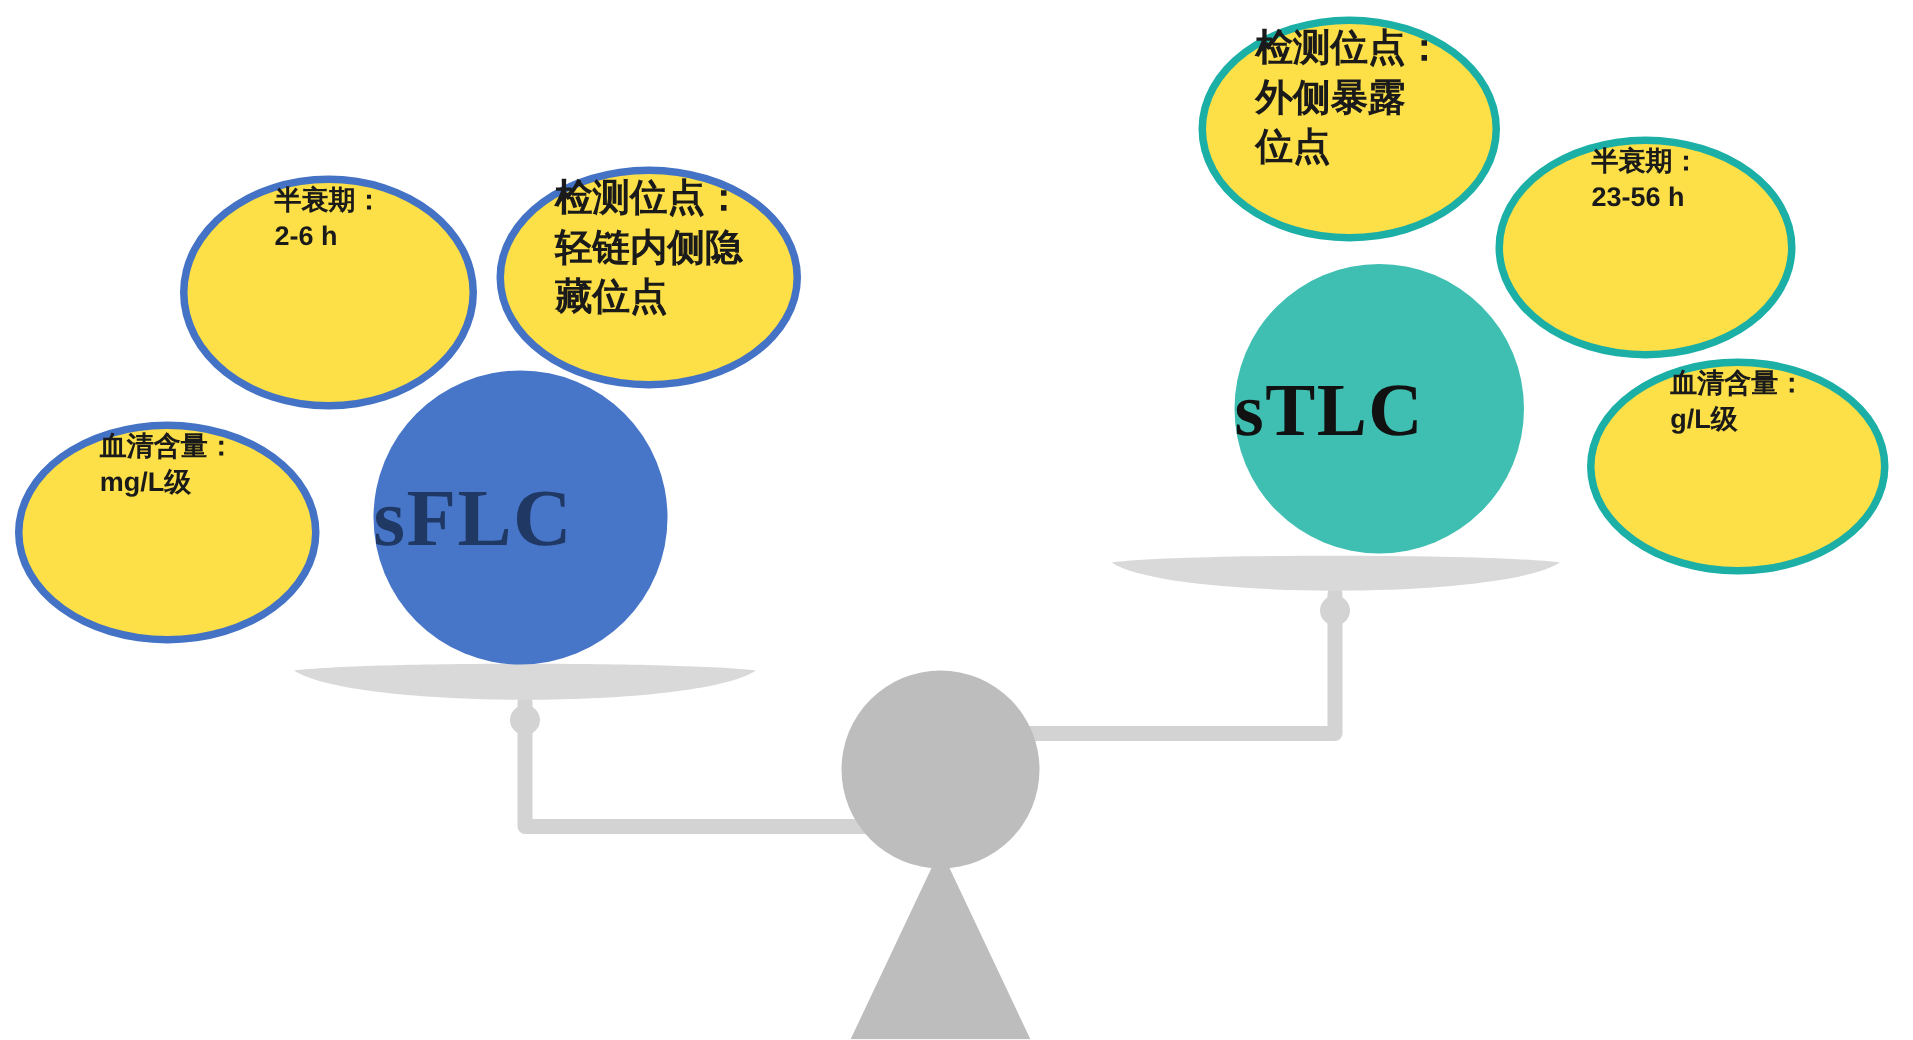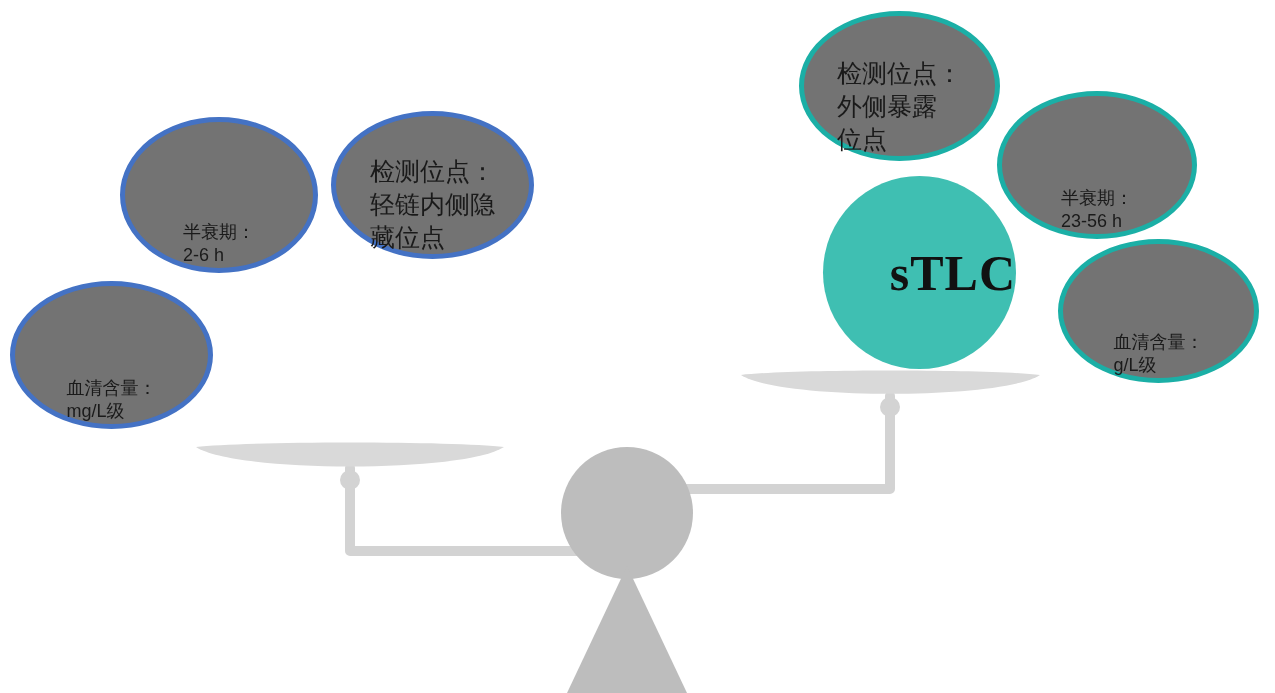--- a/index.html
+++ b/index.html
@@ -35,45 +35,46 @@
     stroke-width:10;
     stroke-linecap:round;
     stroke-linejoin:round;
   }
   .figure{ fill:var(--figure-color); }
 
   .bubble{
     position:absolute;
     box-sizing:border-box;
     border-radius:50%;
-    background:#737373;
+    background:#fde047;
     display:flex;
-    align-items:flex-end;
+    align-items:flex-start;
     justify-content:center;
     z-index:1;
+    font-weight:bold;
   }
   .bubble.left-side{ border:5px solid var(--left-accent); }
   .bubble.right-side{ border:5px solid var(--right-accent); }
   .bubble .txt{
     white-space:pre-line;
     text-align:left;
     font-size:18px;
     line-height:1.32;
     color:#1a1a1a;
     padding:0 10px;
   }
   .bubble .txt.small{ font-size:25px; }
 
   .main-circle{
     position:absolute;
     box-sizing:border-box;
     border-radius:50%;
     display:flex;
     align-items:center;
-    justify-content:flex-end;
+    justify-content:flex-start;
     z-index:2;
   }
   .main-circle.left-side{ background:var(--left-circle-fill); }
   .main-circle.right-side{ background:var(--right-circle-fill); }
   .main-circle .lbl{
     font-family:"Liberation Serif", serif;
     font-weight:bold;
     font-size:54px;
     letter-spacing:1px;
   }
@@ -119,20 +120,23 @@
     <span class="txt small">检测位点：
 轻链内侧隐
 藏位点</span>
   </div>
 
   <div class="bubble left-side" id="bubble-left-serum">
     <span class="txt">血清含量：
 mg/L级</span>
   </div>
 
+  <div class="main-circle left-side" id="circle-left">
+    <span class="lbl">sFLC</span>
+  </div>
 
   <div class="bubble right-side" id="bubble-right-detection">
     <span class="txt small">检测位点：
 外侧暴露
 位点</span>
   </div>
 
   <div class="bubble right-side" id="bubble-right-halflife">
     <span class="txt">半衰期：
 23-56 h</span>

